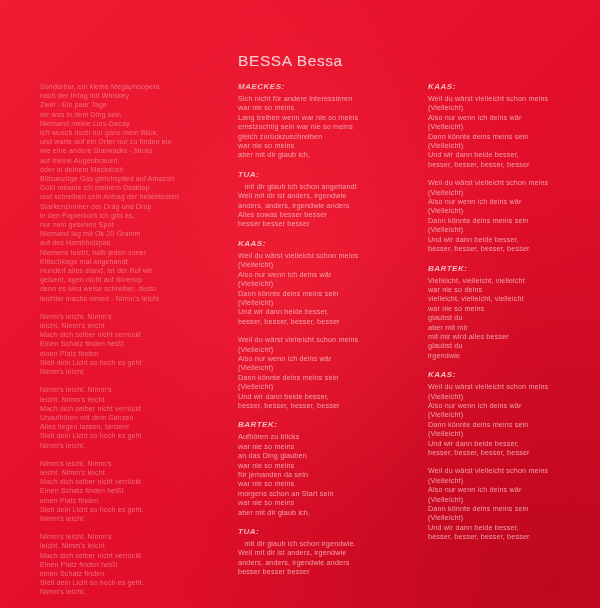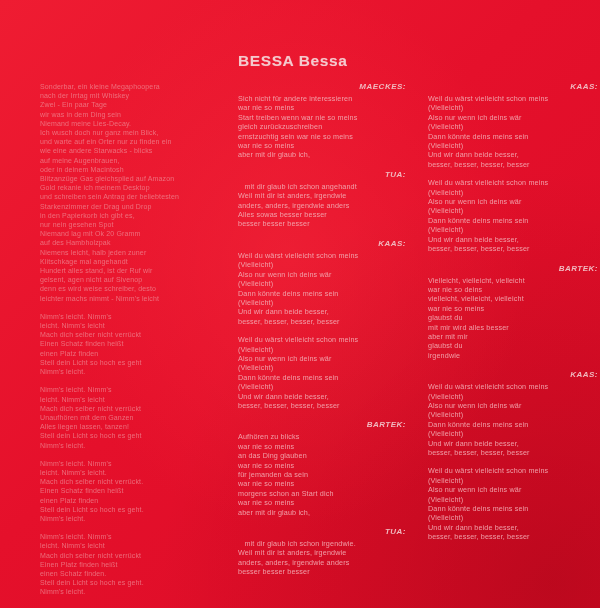--- a/index.html
+++ b/index.html
@@ -46,34 +46,33 @@
   .col {
     flex: 1 1 0;
     min-width: 0;
   }
   .col-left  { width: 176px; flex: 0 0 176px; }
   .col-mid   { width: 168px; flex: 0 0 168px; }
   .col-right { width: 170px; flex: 0 0 170px; }
 
   .title {
     font-size: 15.5px;
-    font-weight: bold;
+    font-weight: normal;
     letter-spacing: 0.6px;
     color: #f4c9cd;
     margin: 12px 0 12px 0;
     text-shadow: 0 0 1px rgba(255,255,255,0.25);
   }
   .speaker {
     font-size: 8px;
     font-weight: bold;
     font-style: italic;
     letter-spacing: 0.5px;
     color: #f0b9bf;
     margin: 10px 0 3px 0;
-    text-align: right;
   }
   .speaker.first { margin-top: 0; }
   .line {
     font-size: 7.2px;
     line-height: 9.4px;
     color: #f2aab2;
     white-space: pre-wrap;
     letter-spacing: 0.15px;
     opacity: 0.92;
   }
@@ -162,23 +161,23 @@
           </div>
       </div>
 
       <div class="col col-mid">
         <div class="title">BESSA Bessa</div>
         <div id="mid-blocks">
             <div class="block">
               <div class="speaker first">MAECKES:</div>
               <div class="line">Sich nicht für andere interessieren</div>
               <div class="line">war nie so meins</div>
-              <div class="line">Start treiben wenn war nie so meins</div>
+              <div class="line">Lang treiben wenn war nie so meins</div>
+              <div class="line">ernstzuchtig sein war nie so meins</div>
               <div class="line">gleich zurückzuschreiben</div>
-              <div class="line">ernstzuchtig sein war nie so meins</div>
               <div class="line">war nie so meins</div>
               <div class="line">aber mit dir glaub ich,</div>
             </div>
             <div class="block">
               <div class="speaker">TUA:</div>
               <div class="line">   mit dir glaub ich schon angehandt</div>
               <div class="line">Weil mit dir ist anders, irgendwie</div>
               <div class="line">anders, anders, irgendwie anders</div>
               <div class="line">Alles sowas besser besser</div>
               <div class="line">besser besser besser</div>
@@ -205,21 +204,21 @@
               <div class="line">besser, besser, besser, besser</div>
             </div>
             <div class="block">
               <div class="speaker">BARTEK:</div>
               <div class="line">Aufhören zu blicks</div>
               <div class="line">war nie so meins</div>
               <div class="line">an das Ding glauben</div>
               <div class="line">war nie so meins</div>
               <div class="line">für jemanden da sein</div>
               <div class="line">war nie so meins</div>
-              <div class="line">morgens schon an Start dich</div>
+              <div class="line">morgens schon an Start sein</div>
               <div class="line">war nie so meins</div>
               <div class="line">aber mit dir glaub ich,</div>
             </div>
             <div class="block">
               <div class="speaker">TUA:</div>
               <div class="line">   mit dir glaub ich schon irgendwie.</div>
               <div class="line">Weil mit dir ist anders, irgendwie</div>
               <div class="line">anders, anders, irgendwie anders</div>
               <div class="line">besser besser besser</div>
             </div>
@@ -250,22 +249,22 @@
               <div class="line">Und wir dann beide besser,</div>
               <div class="line">besser, besser, besser, besser</div>
             </div>
             <div class="block">
               <div class="speaker">BARTEK:</div>
               <div class="line">Vielleicht, vielleicht, vielleicht</div>
               <div class="line">war nie so deins</div>
               <div class="line">vielleicht, vielleicht, vielleicht</div>
               <div class="line">war nie so meins</div>
               <div class="line">glaubst du</div>
+              <div class="line">aber mit mir</div>
               <div class="line">mit mir wird alles besser</div>
-              <div class="line">aber mit mir</div>
               <div class="line">glaubst du</div>
               <div class="line">irgendwie</div>
             </div>
             <div class="block">
               <div class="speaker">KAAS:</div>
               <div class="line">Weil du wärst vielleicht schon meins</div>
               <div class="line">(Vielleicht)</div>
               <div class="line">Also nur wenn ich deins wär</div>
               <div class="line">(Vielleicht)</div>
               <div class="line">Dann könnte deins meins sein</div>

